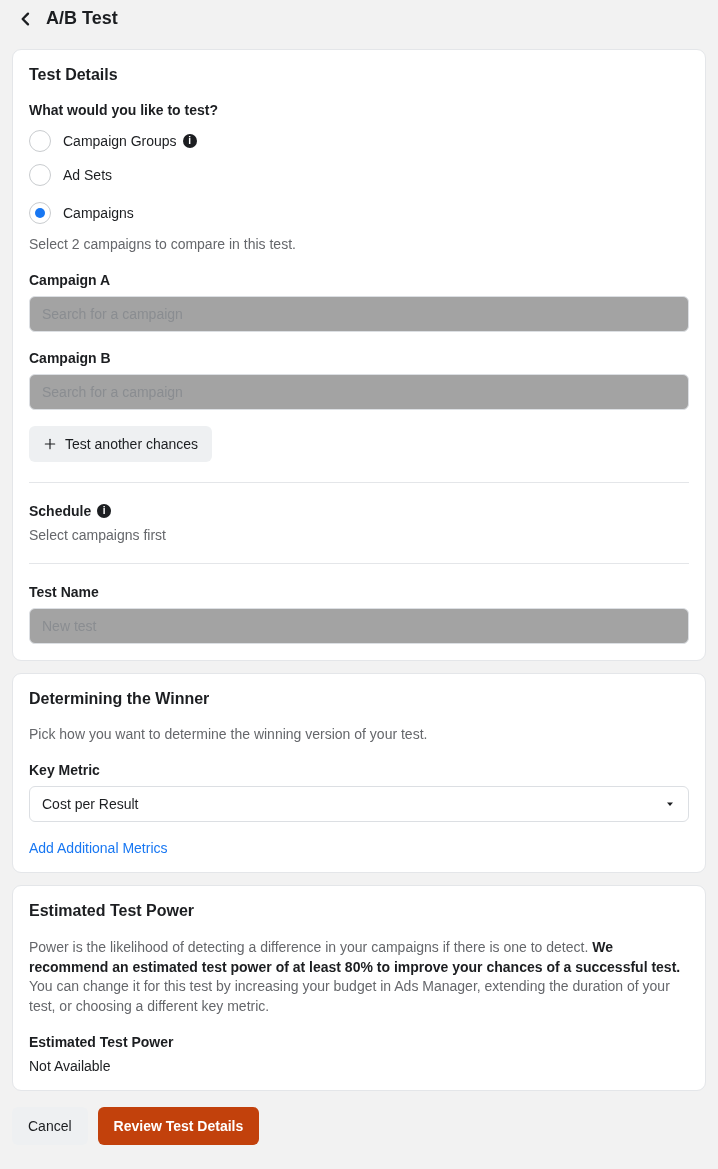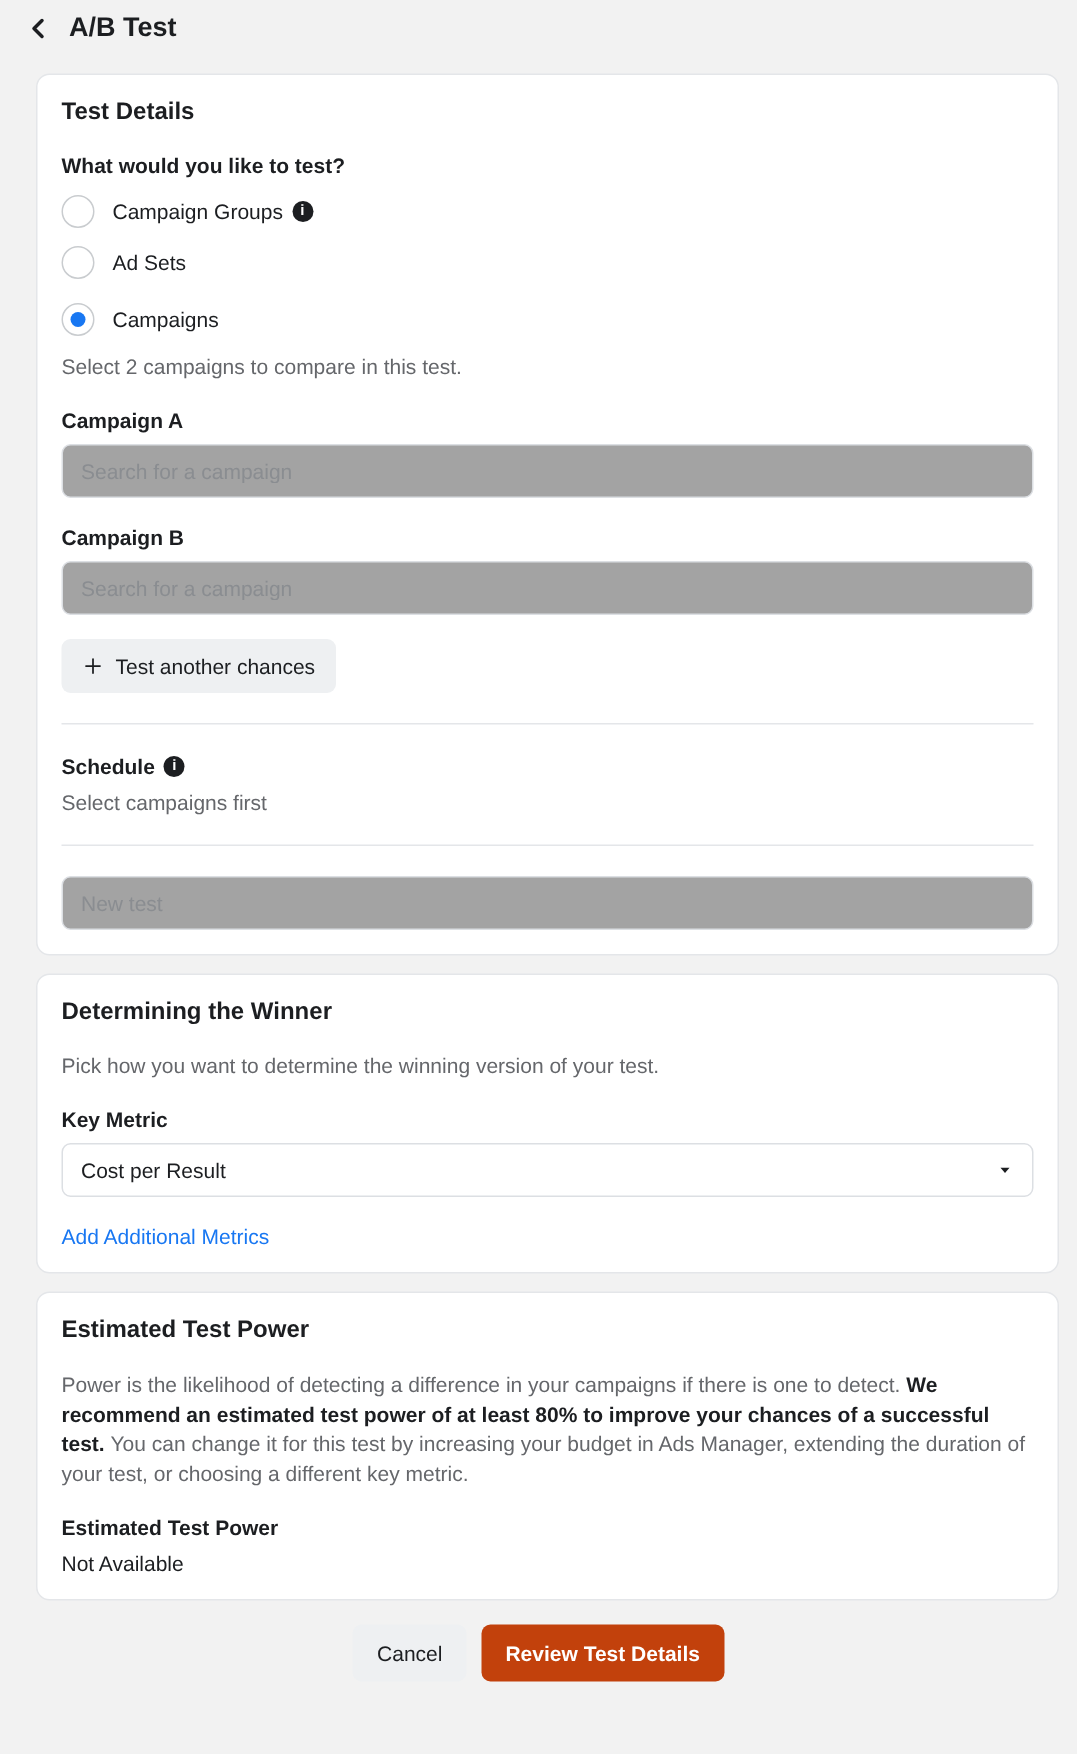--- a/index.html
+++ b/index.html
@@ -11,21 +11,21 @@
     font-size: 14px;
   }
   .topbar {
     display: flex;
     align-items: center;
     gap: 12px;
     padding: 8px 12px 8px 18px;
   }
   .back-chevron svg { width: 16px; height: 16px; display:block; }
   .top-title { font-size: 18px; font-weight: 700; }
-  .page-pad { padding: 0 12px 0 24px; }
+  .page-pad { padding: 0 12px 0 12px; }
   .card {
     background: #fff;
     border: 1px solid #e4e6e9;
     border-radius: 9px;
     padding: 16px;
     margin: 12px 0 0 0;
   }
   .section-title { font-size: 16px; font-weight: 700; margin-bottom: 18px; }
   .section-sub { font-size: 14px; font-weight: 600; margin-bottom: 12px; }
   .field-label { font-size: 14px; font-weight: 600; margin-bottom: 8px; display:flex; align-items:center; gap:6px;}
@@ -63,21 +63,21 @@
   .select {
     width:100%; height:36px; border:1px solid #dcdfe3; border-radius:6px;
     display:flex; align-items:center; justify-content:space-between;
     padding:0 12px; background:#fff;
   }
   .caret svg { width:12px; height:12px; display:block; }
   .link { color:#1877f2; font-size:14px; cursor:pointer; }
   .power-text { color:#65676b; line-height:1.4; }
   .power-text strong { color:#1c1e21; font-weight:600; }
   .footer {
-    display:flex; justify-content:center; gap:10px; padding:16px 12px 12px 12px;
+    display:flex; justify-content:flex-start; gap:10px; padding:16px 12px 12px 12px;
   }
   .btn-cancel {
     background:#eef0f2; border:none; border-radius:6px; height:38px;
     padding:0 16px; font-size:14px; color:#1c1e21; cursor:pointer;
   }
   .btn-primary {
     background:#c2410c; border:none; border-radius:6px; height:38px;
     padding:0 16px; font-size:14px; color:#fff; font-weight:600; cursor:pointer;
   }
   .mb8{margin-bottom:8px;} .mb16{margin-bottom:16px;} .mb18{margin-bottom:18px;} .mb20{margin-bottom:20px;}
@@ -141,20 +141,21 @@
     <hr class="hr">
 
     <div class="field-label">
       <span>Schedule</span>
       <span class="info-dot">i</span>
     </div>
     <div class="muted">Select campaigns first</div>
 
     <hr class="hr">
 
+    <div class="field-label">Test Name</div>
     <input class="input" placeholder="New test" style="">
   </div>
 
   <div class="card">
     <div class="section-title">Determining the Winner</div>
     <div class="muted mb20">Pick how you want to determine the winning version of your test.</div>
 
     <div class="field-label">Key Metric</div>
     <div class="select mb18">
       <span>Cost per Result</span>

